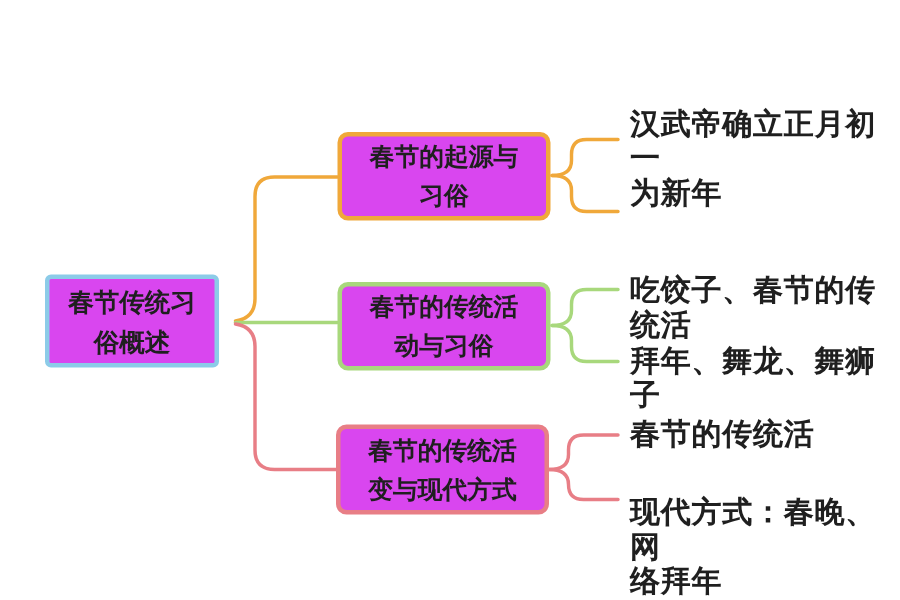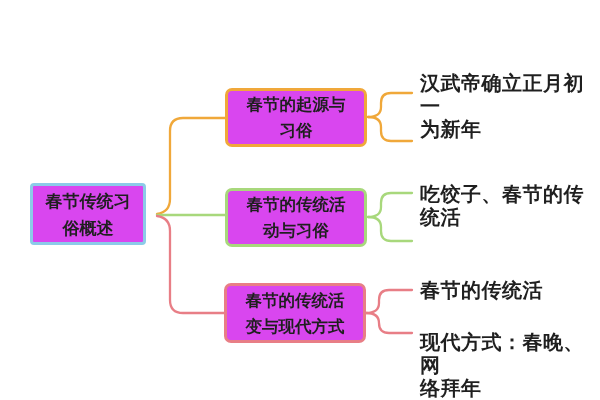--- a/index.html
+++ b/index.html
@@ -107,17 +107,18 @@
 动与习俗</span>
   </div>
   <div class="topic topic-branch topic-branch3">
     <span>春节的传统活
 变与现代方式</span>
   </div>
 
   <div class="leaf leaf-1">汉武帝确立正月初一
 为新年</div>
   <div class="leaf leaf-3">吃饺子、春节的传统活</div>
+  <div class="leaf leaf-4">拜年、舞龙、舞狮子</div>
   <div class="leaf leaf-5">春节的传统活</div>
   <div class="leaf leaf-6">现代方式：春晚、网
 络拜年</div>
 
 </div>
 
 </body></html>

